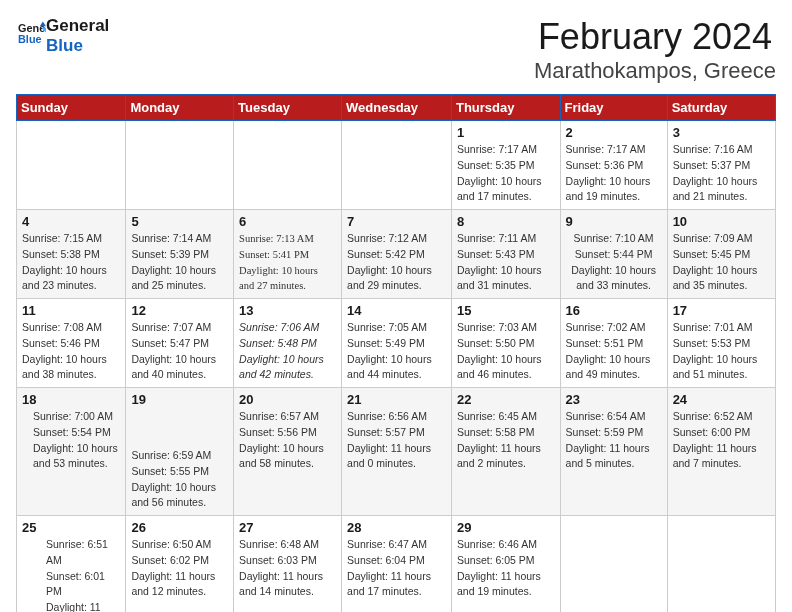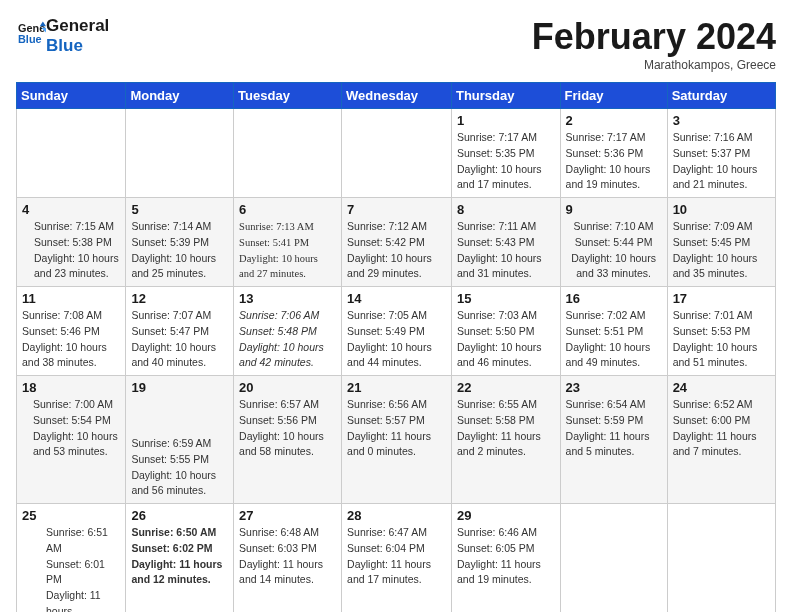--- a/index.html
+++ b/index.html
@@ -23,35 +23,35 @@
     .logo-icon {
       width: 28px;
       height: 28px;
       margin-left: 2px;
     }
     .title-area {
       text-align: right;
     }
     .month-title {
       font-size: 36px;
-      font-weight: bold;
+      font-weight: normal;
       color: #1a1a1a;
       text-align: center;
     }
     .location-title {
-      font-size: 12px;
+      font-size: 22px;
       color: #444;
     }
     .calendar {
       width: 100%;
       border-collapse: collapse;
       font-size: 11px;
     }
     .calendar th {
-      background: #1d4ed8;
+      background: #b91c1c;
       color: #fff;
       padding: 5px 4px;
       text-align: left;
       font-size: 13px;
       font-weight: bold;
       border: 1px solid #1565c0;
     }
     .calendar td {
       vertical-align: top;
       padding: 4px 5px;
@@ -139,21 +139,21 @@
           <span class="day-number">3</span>
           <div class="day-info" style="white-space: pre-line;">Sunrise: 7:16 AM
 Sunset: 5:37 PM
 Daylight: 10 hours
 and 21 minutes.</div>
         </td>
       </tr>
       <tr>
         <td>
           <span class="day-number">4</span>
-          <div class="day-info" style="white-space: pre-line; margin-left: 12px;">Sunrise: 7:15 AM
+          <div class="day-info" style="white-space: pre-line;">Sunrise: 7:15 AM
 Sunset: 5:38 PM
 Daylight: 10 hours
 and 23 minutes.</div>
         </td>
         <td>
           <span class="day-number">5</span>
           <div class="day-info" style="white-space: pre-line;">Sunrise: 7:14 AM
 Sunset: 5:39 PM
 Daylight: 10 hours
 and 25 minutes.</div>
@@ -269,21 +269,21 @@
         </td>
         <td>
           <span class="day-number">21</span>
           <div class="day-info" style="white-space: pre-line;">Sunrise: 6:56 AM
 Sunset: 5:57 PM
 Daylight: 11 hours
 and 0 minutes.</div>
         </td>
         <td>
           <span class="day-number">22</span>
-          <div class="day-info" style="white-space: pre-line;">Sunrise: 6:55 AM
+          <div class="day-info" style="white-space: pre-line;">Sunrise: 6:45 AM
 Sunset: 5:58 PM
 Daylight: 11 hours
 and 2 minutes.</div>
         </td>
         <td>
           <span class="day-number">23</span>
           <div class="day-info" style="white-space: pre-line;">Sunrise: 6:54 AM
 Sunset: 5:59 PM
 Daylight: 11 hours
 and 5 minutes.</div>
@@ -299,21 +299,21 @@
       <tr>
         <td>
           <span class="day-number">25</span>
           <div class="day-info" style="white-space: pre-line; margin-left: 24px;">Sunrise: 6:51 AM
 Sunset: 6:01 PM
 Daylight: 11 hours
 and 9 minutes.</div>
         </td>
         <td>
           <span class="day-number">26</span>
-          <div class="day-info" style="white-space: pre-line; font-weight: bold;">Sunrise: 6:50 AM
+          <div class="day-info" style="white-space: pre-line;">Sunrise: 6:50 AM
 Sunset: 6:02 PM
 Daylight: 11 hours
 and 12 minutes.</div>
         </td>
         <td>
           <span class="day-number">27</span>
           <div class="day-info" style="white-space: pre-line;">Sunrise: 6:48 AM
 Sunset: 6:03 PM
 Daylight: 11 hours
 and 14 minutes.</div>

